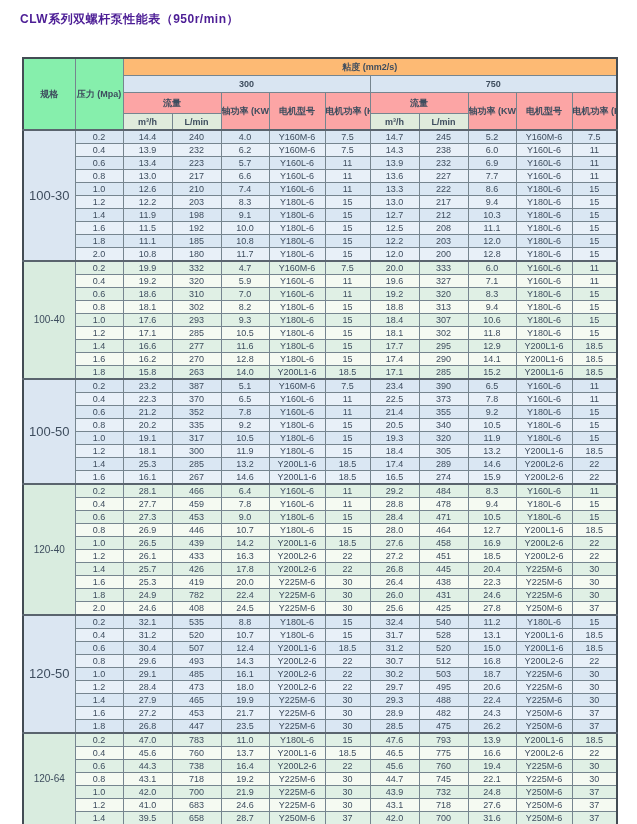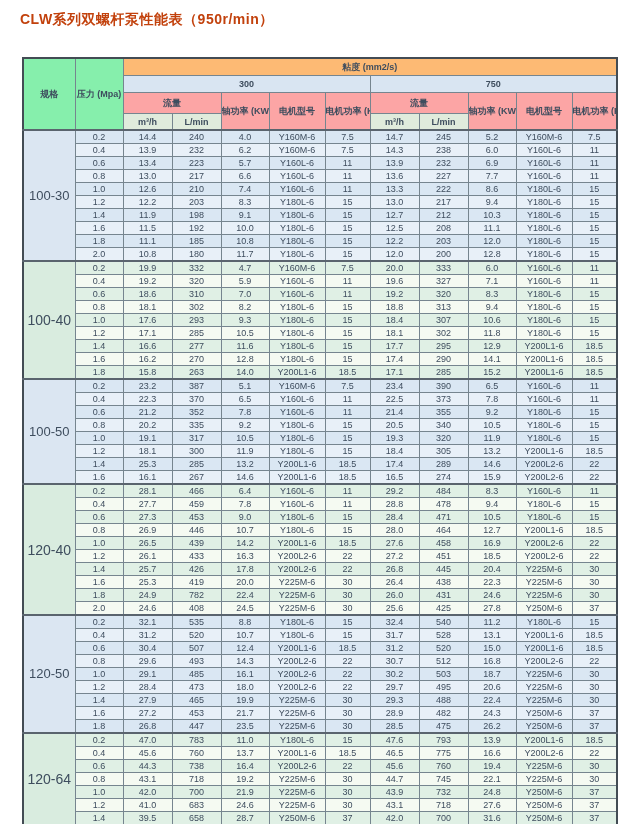--- a/index.html
+++ b/index.html
@@ -1,22 +1,22 @@
 <!DOCTYPE html>
 <html><head>
 <meta charset="utf-8">
 <style>
   html,body{margin:0;padding:0;background:#ffffff;}
   body{width:637px;height:824px;overflow:hidden;font-family:"Liberation Sans","DejaVu Sans",sans-serif;}
   .page{padding:8px 0 0 20px;}
   .title{
     margin:0 10px 0 0;
-    font-size:14px;
+    font-size:12px;
     font-weight:bold;
-    color:#c2410c;
+    color:#4c1d95;
     letter-spacing:0.5px;
     line-height:22px;
   }
   table.perf{
     border-collapse:collapse;
     table-layout:fixed;
     width:594px;
     margin:27px 0 0 2px;
     font-size:9px;
     color:#3e4d5e;
@@ -39,21 +39,21 @@
   th.corner{background:#86efac;}
   .pre{white-space:pre-line;line-height:10px;}
   thead tr.last th, thead th[rowspan]{border-bottom-width:2px;border-bottom-color:#5a646e;}
   
   tbody td{height:12px;line-height:12px;}
   tr.blue td{background:#dae7f3;}
   tr.blue.alt td{background:#e8f0f8;}
   tr.green td{background:#e0f0e5;}
   tr.green.alt td{background:#f5faf2;}
   td.spec-blue{background:#dbe6f2 !important;font-size:13px;}
-  td.spec-green{background:#d9ecdf !important;font-size:14px;}
+  td.spec-green{background:#d9ecdf !important;font-size:10px;}
   tr.group-start td{border-top:2px solid #5a646e;}
 </style>
 </head>
 <body>
 
 <div class="page">
   <h1 class="title">CLW系列双螺杆泵性能表（950r/min）</h1>
 
   <table class="perf">
     <colgroup>

